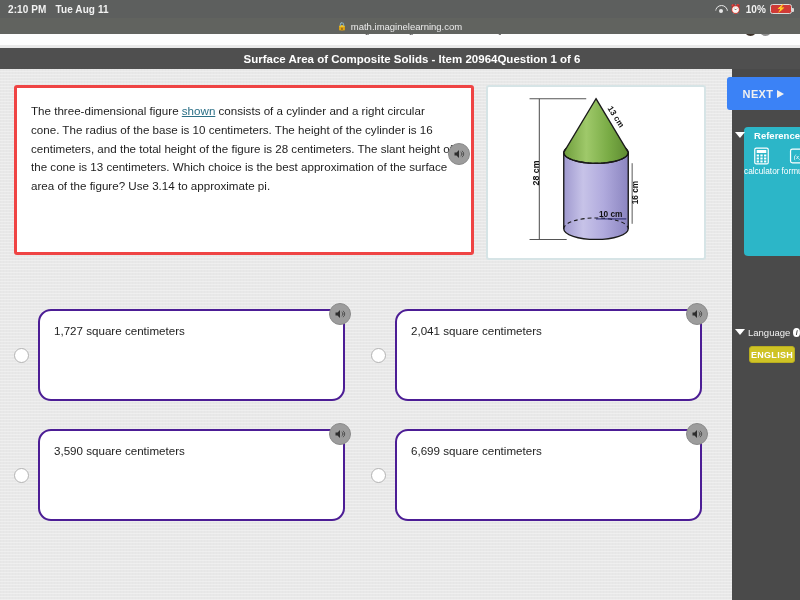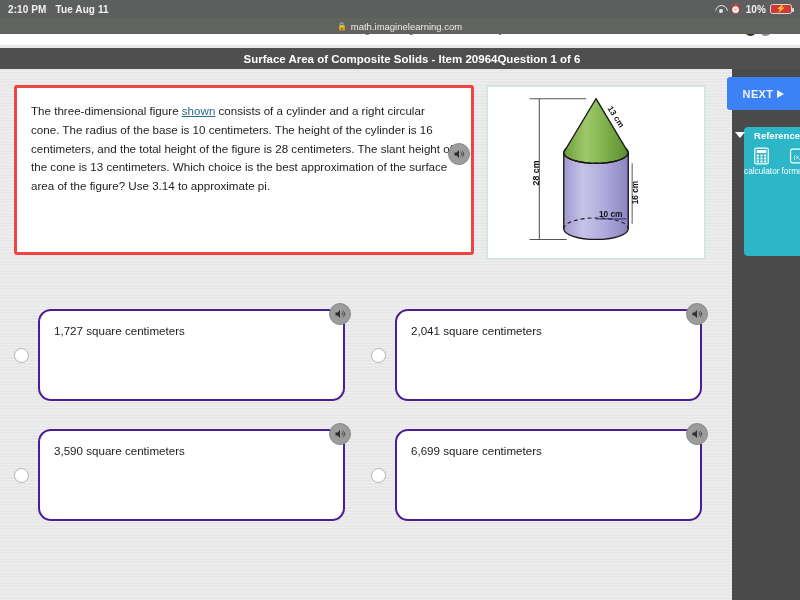--- a/index.html
+++ b/index.html
@@ -423,15 +423,23 @@
             <rect x="6.5" y="0.8" width="7" height="4" rx="1.2" fill="none" stroke="#fff" stroke-width="1.5"></rect>
             <line x1="6" y1="10" x2="14" y2="10" stroke="#fff" stroke-width="1.4"></line>
             <line x1="6" y1="13.5" x2="14" y2="13.5" stroke="#fff" stroke-width="1.4"></line>
             <line x1="6" y1="17" x2="11" y2="17" stroke="#fff" stroke-width="1.4"></line>
           </svg>
           <span class="tool-lbl">glossary</span>
         </div>
       </div>
     </div>
 
+    <div class="lang-panel">
+      <div class="lang-head">
+        <span class="caret-down"></span>
+        <span>Language</span>
+        <span class="info-dot">i</span>
+      </div>
+      <div class="eng-btn">ENGLISH</div>
+    </div>
   </div>
 
 </div>
 
 </body></html>

